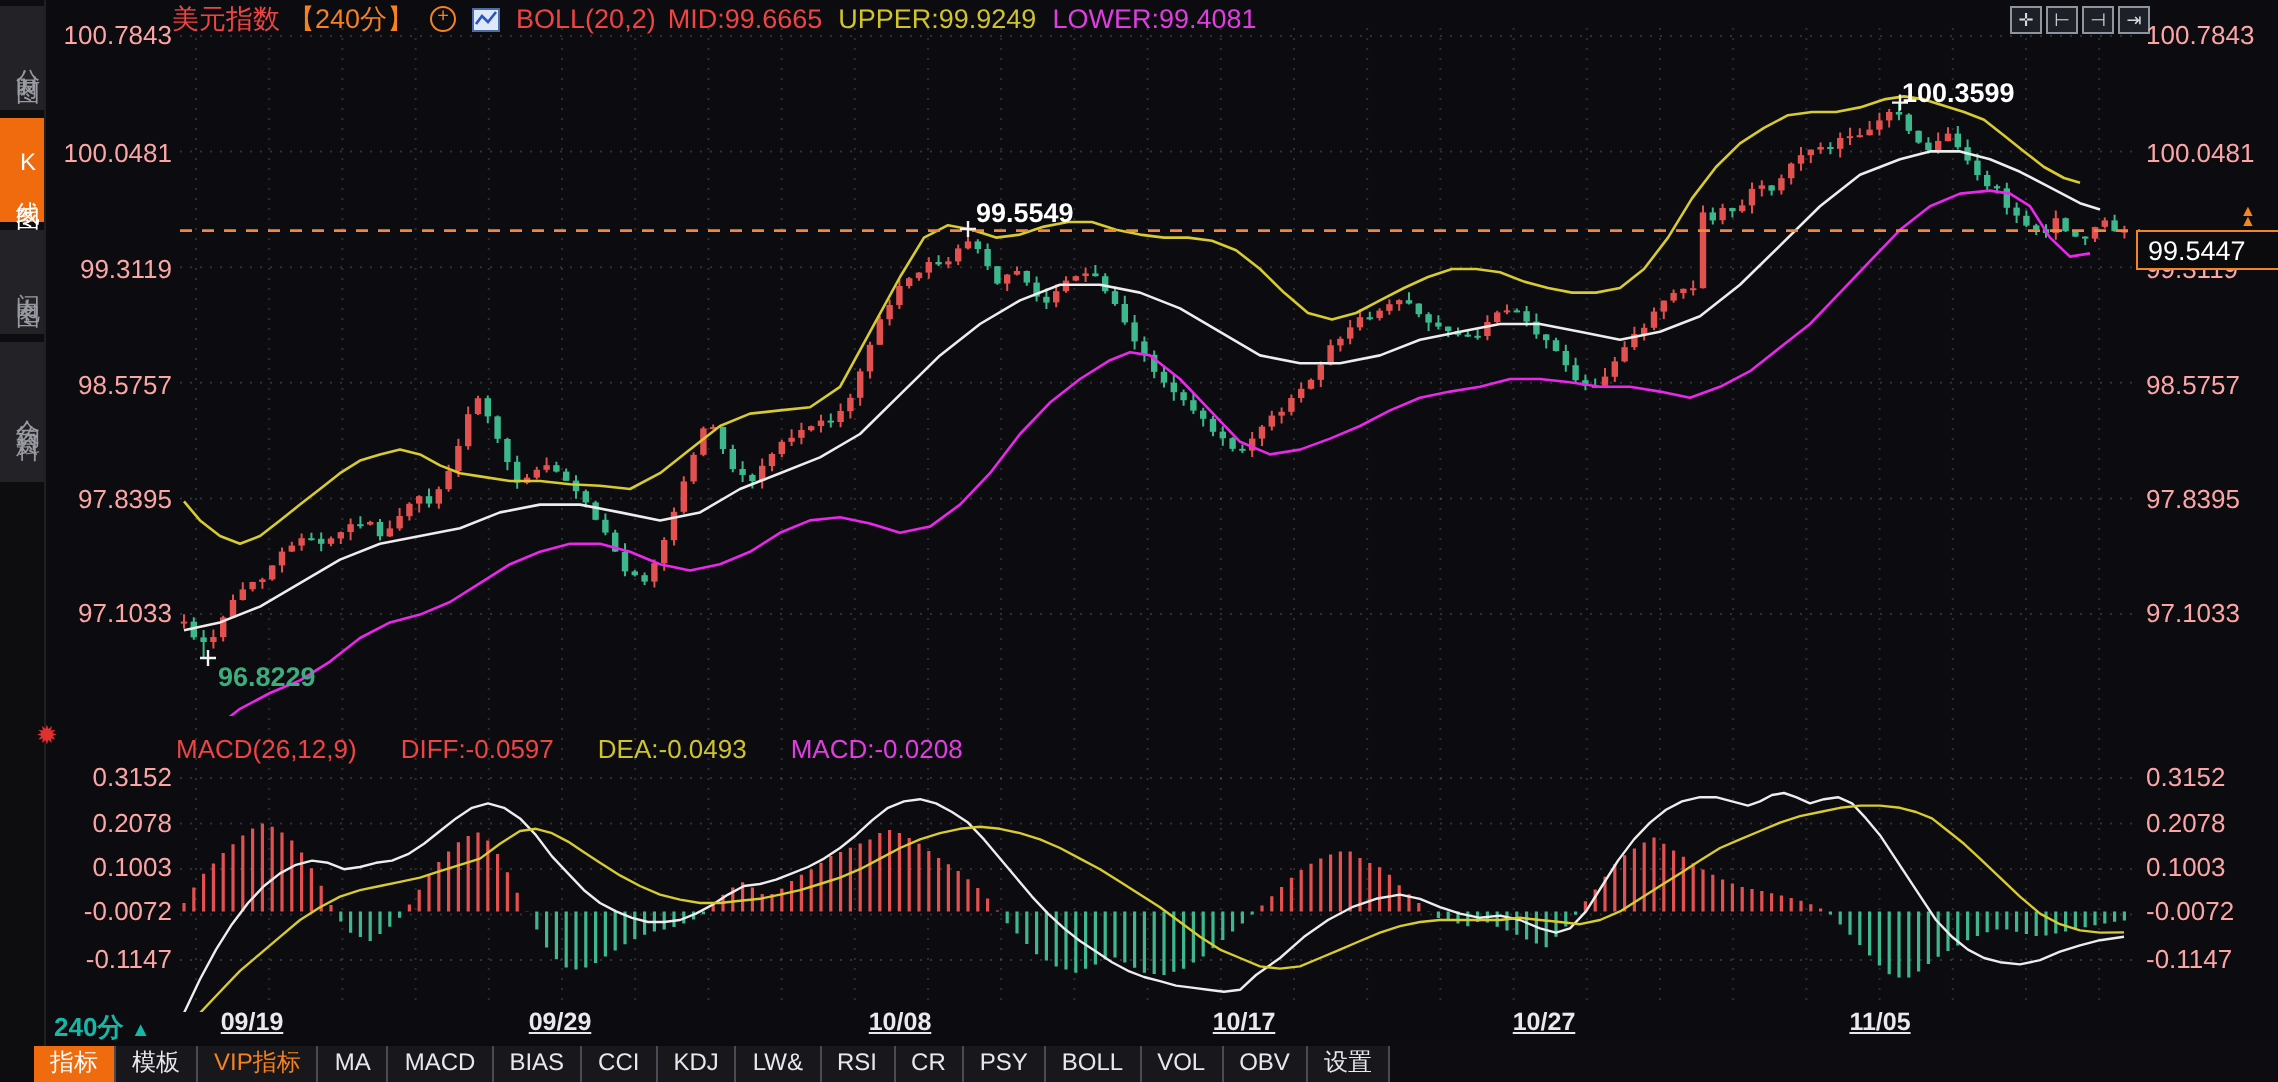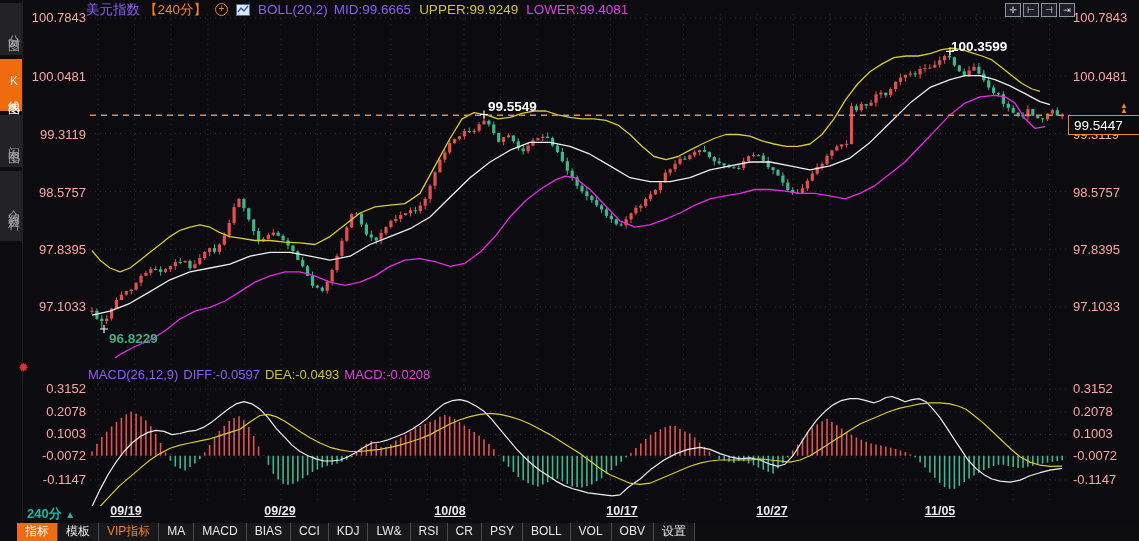--- a/index.html
+++ b/index.html
@@ -5,41 +5,41 @@
   html,body{margin:0;padding:0;background:#000;}
   #app{position:relative;width:1139px;height:541px;background:#0c0c10;overflow:hidden;
        font-family:"Liberation Sans",sans-serif;-webkit-font-smoothing:antialiased;}
   
   #sidebar{position:absolute;left:0;top:0;width:22px;height:541px;background:#0d0d10;border-right:1px solid #1f1f24;}
   .side-tab{position:absolute;left:0;width:22px;writing-mode:vertical-rl;text-orientation:upright;
             text-align:center;font-size:12px;letter-spacing:3px;color:#9a9aa2;background:#222227;cursor:pointer;}
   .side-tab.active{background:#f06a0e;color:#ffffff;}
   
   #hdr{position:absolute;left:86px;top:1px;height:17px;display:flex;align-items:center;gap:8px;font-size:13.5px;white-space:nowrap;}
-  .h-white{color:#8b5cf6;} .h-orange{color:#f5821f;} .h-yellow{color:#cfc42c;} .h-magenta{color:#e03ee0;}
+  .h-white{color:#ef4444;} .h-orange{color:#f5821f;} .h-yellow{color:#cfc42c;} .h-magenta{color:#e03ee0;}
   .circle-plus{display:inline-block;width:11px;height:11px;border:1px solid #f5821f;border-radius:50%;
                color:#f5821f;font-size:10px;line-height:10px;text-align:center;}
   .chart-thumb{display:inline-block;width:14px;height:12px;}
   
   #topicons{position:absolute;left:1005px;top:3px;display:flex;gap:2px;}
   .ticon{width:14px;height:12px;border:1px solid #8f959e;background:#1d2127;color:#d5dae2;
          font-size:9px;line-height:12px;text-align:center;cursor:pointer;}
   
   .tick{position:absolute;font-size:13px;color:#fca5a5;}
   .tick.l{left:20px;width:66px;text-align:right;}
   .tick.r{left:1073px;width:66px;text-align:left;}
   .date{position:absolute;top:504px;font-size:12.5px;font-weight:bold;color:#e9e9ee;transform:translateX(-50%);text-decoration:underline;}
   
   .ann{position:absolute;font-size:13.5px;font-weight:bold;}
   .ann.red{color:#ffffff;} .ann.green{color:#3cae7e;}
   #ptag{position:absolute;left:1068px;top:115px;width:84px;height:20px;background:#0b0b0d;border:1px solid #f5851f;
         color:#fff;font-size:13.5px;line-height:19px;padding-left:5px;z-index:5;box-sizing:border-box;}
   #ptag-marker{position:absolute;left:1120px;top:103px;color:#f5851f;font-size:8px;line-height:5px;z-index:6;text-align:center;}
   
-  #macdhdr{position:absolute;left:88px;top:367px;display:flex;gap:5px;font-size:13px;white-space:nowrap;}
+  #macdhdr{position:absolute;left:88px;top:367px;display:flex;gap:22px;font-size:13px;white-space:nowrap;}
   #alert-dot{position:absolute;left:18px;top:360px;color:#e03030;font-size:13px;}
   
   #period{position:absolute;left:27px;top:505px;color:#14b8a6;font-size:13px;font-weight:bold;cursor:pointer;}
   #period .arr{font-size:10px;}
   #toolbar{position:absolute;left:17px;bottom:0;right:0;height:18px;background:#0d0d11;display:flex;align-items:stretch;}
   .tb{padding:0 8px;font-size:12px;line-height:17px;color:#e8e8ec;background:#17171c;
       border-right:1px solid #4a4a52;cursor:pointer;white-space:nowrap;}
   .tb.active{background:#f06a0e;color:#fff;}
   .tb.vip{color:#f5821f;}
   #wm{position:absolute;left:1000px;top:486px;font-size:35px;color:#ccd1d9;opacity:.92;letter-spacing:1px;}

